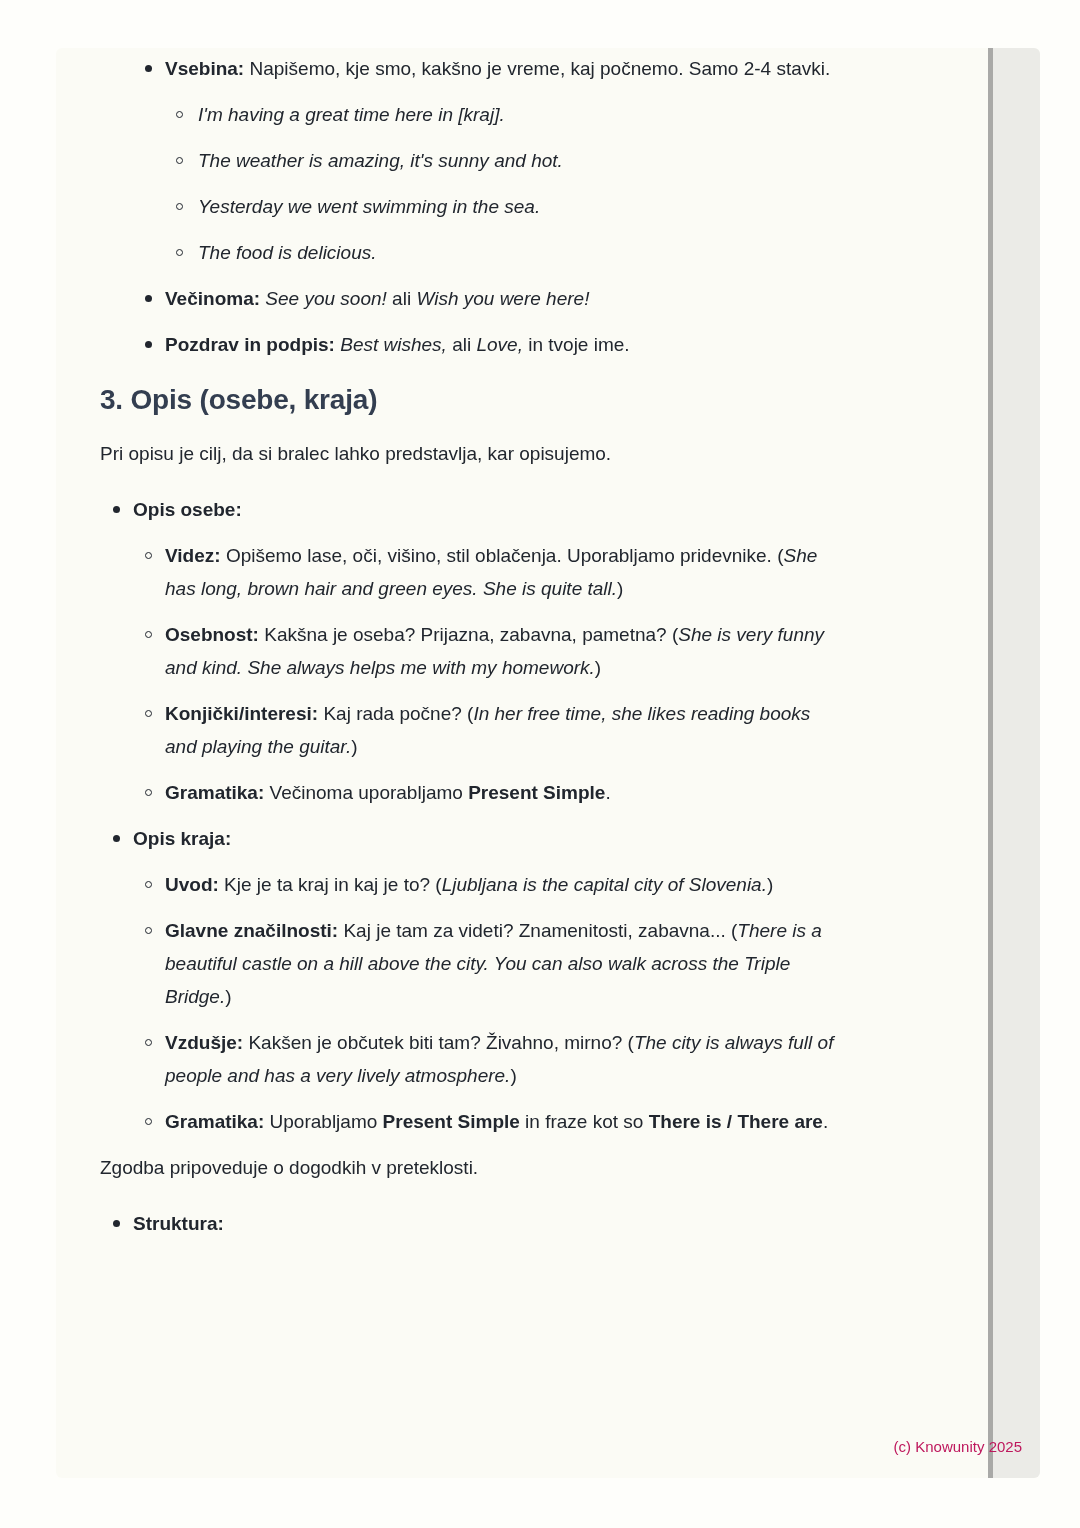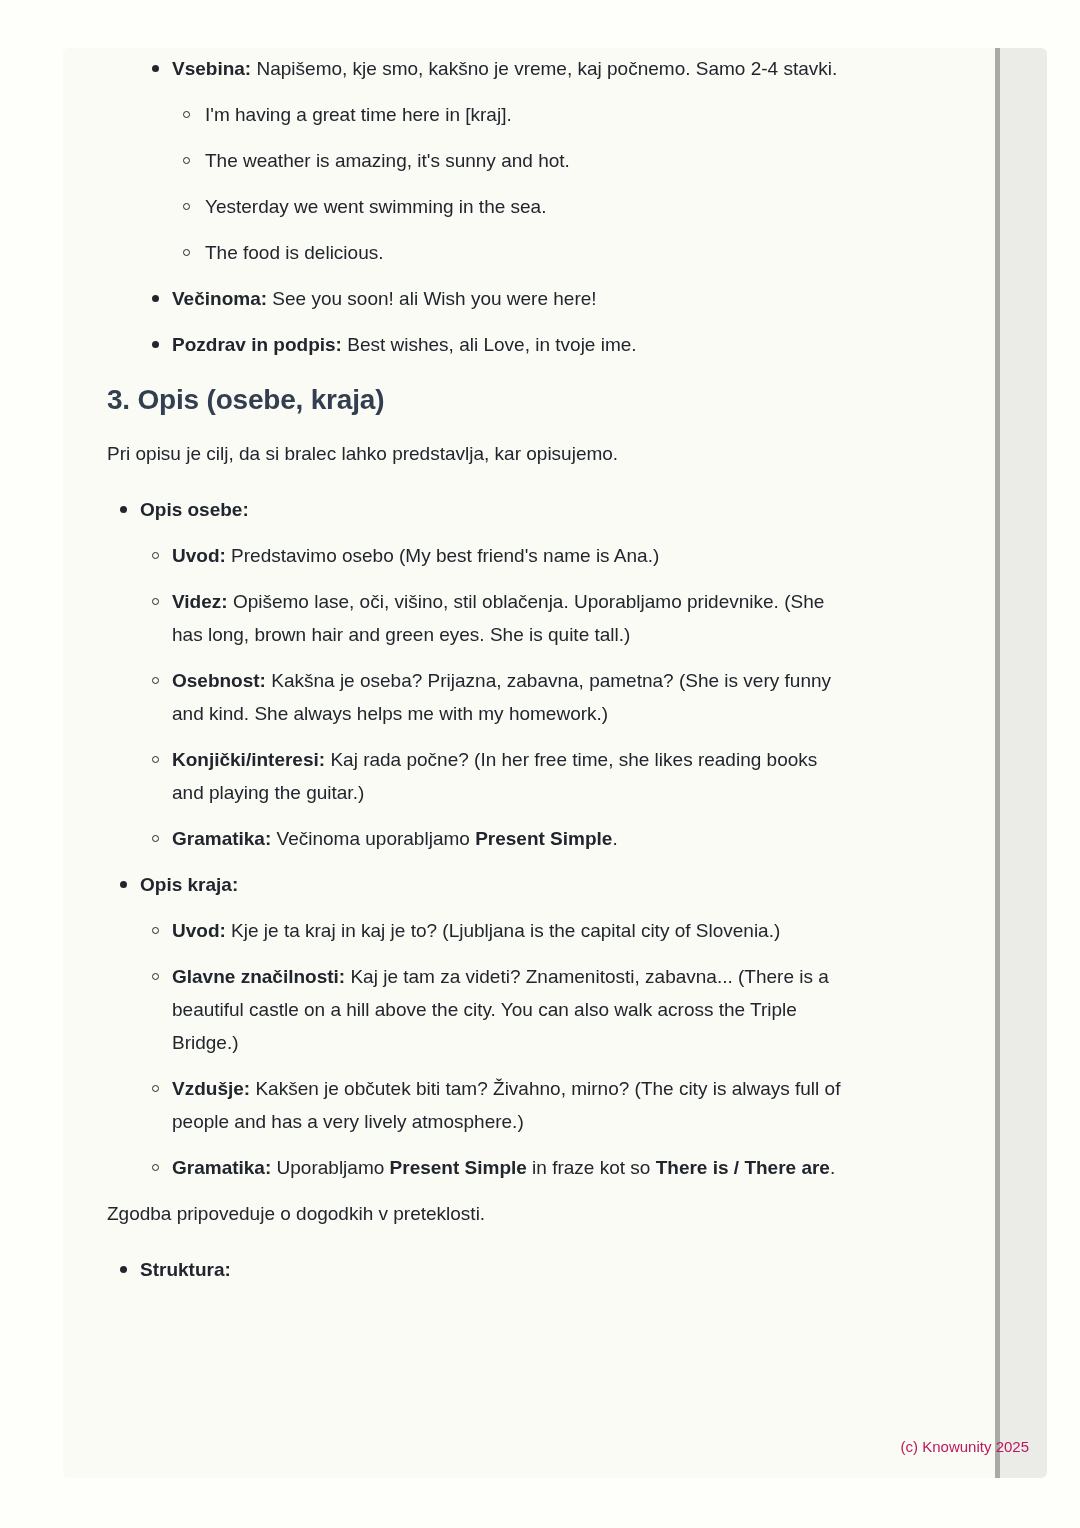--- a/index.html
+++ b/index.html
@@ -10,21 +10,21 @@
     width: 1080px;
     height: 1528px;
     position: relative;
     background: #fefefb;
     font-family: "Liberation Sans", sans-serif;
     color: #21262e;
     overflow: hidden;
   }
   .page-card {
     position: absolute;
-    left: 63px;
+    left: 56px;
     top: 48px;
     width: 984px;
     height: 1430px;
     background: #fbfbf5;
     border-radius: 6px;
     overflow: hidden;
   }
   .content {
     position: absolute;
     left: 0;
@@ -79,21 +79,21 @@
     background: transparent;
   }
   .txt {
     font-size: 19px;
     line-height: 33px;
     max-width: 700px;
   }
   .l2 .txt { max-width: 676px; }
   .l3 .txt { max-width: 650px; }
   .sb { font-weight: bold; }
-  .si { }
+  .si { font-style: italic; }
   .scroll-strip {
     position: absolute;
     top: 0;
     right: 0;
     width: 52px;
     height: 100%;
     background: #ebebe7;
     z-index: 1;
   }
   .scroll-thumb {
@@ -173,26 +173,20 @@
 
     <p class="p">Pri opisu je cilj, da si bralec lahko predstavlja, kar opisujemo.</p>
 
     <div class="li l1">
       <span class="mk">
           <span class="disc"></span>
         </span>
       <div class="txt"><span class="sb">Opis osebe:</span></div>
     </div>
 
-    <div class="li l2 mt10">
-      <span class="mk">
-          <span class="ring"></span>
-        </span>
-      <div class="txt"><span class="sb">Uvod:</span><span> Predstavimo osebo (</span><span class="si">My best friend's name is Ana.</span><span>)</span></div>
-    </div>
 
     <div class="li l2">
       <span class="mk">
           <span class="ring"></span>
         </span>
       <div class="txt"><span class="sb">Videz:</span><span> Opišemo lase, oči, višino, stil oblačenja. Uporabljamo pridevnike. (</span><span class="si">She has long, brown hair and green eyes. She is quite tall.</span><span>)</span></div>
     </div>
 
     <div class="li l2">
       <span class="mk">

